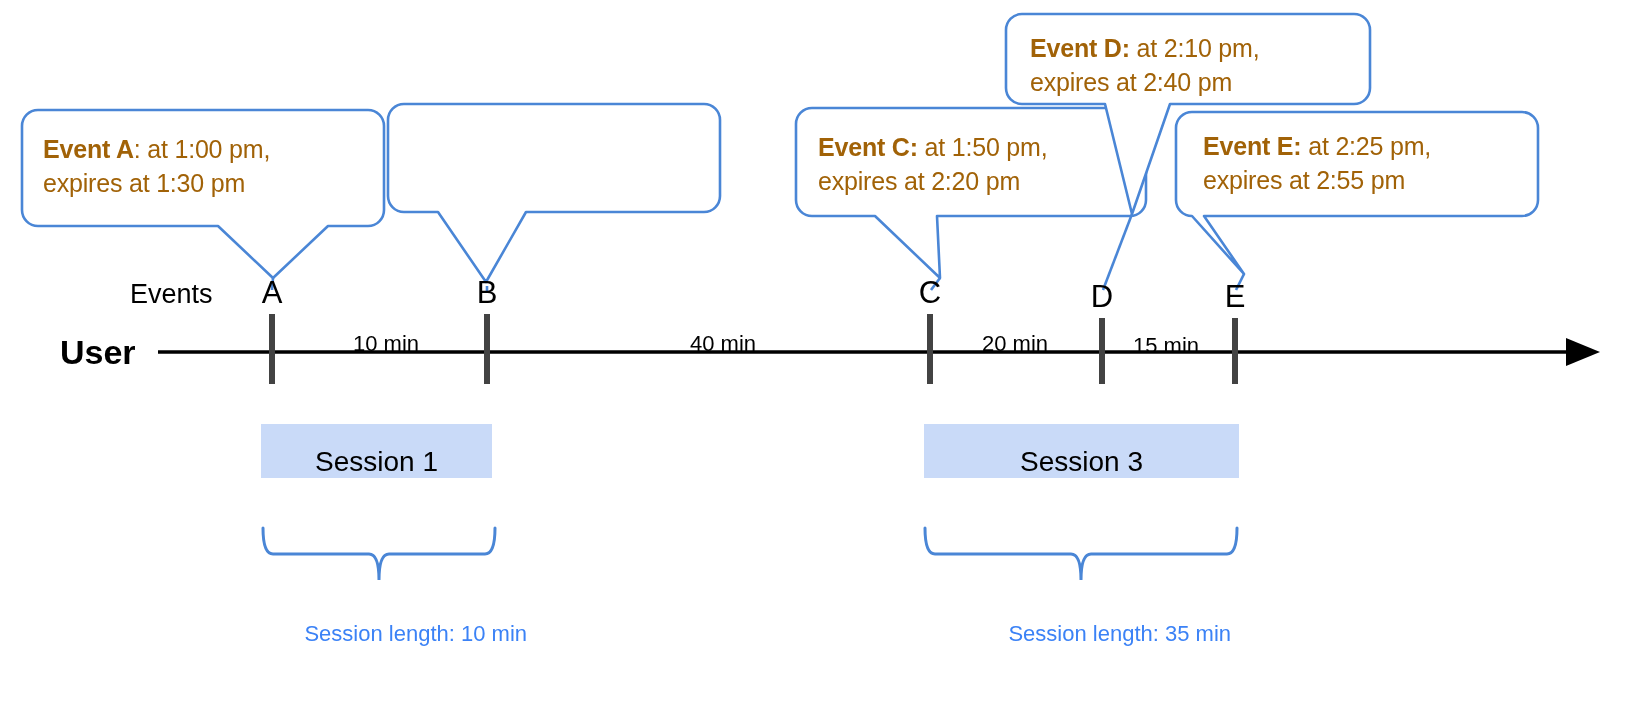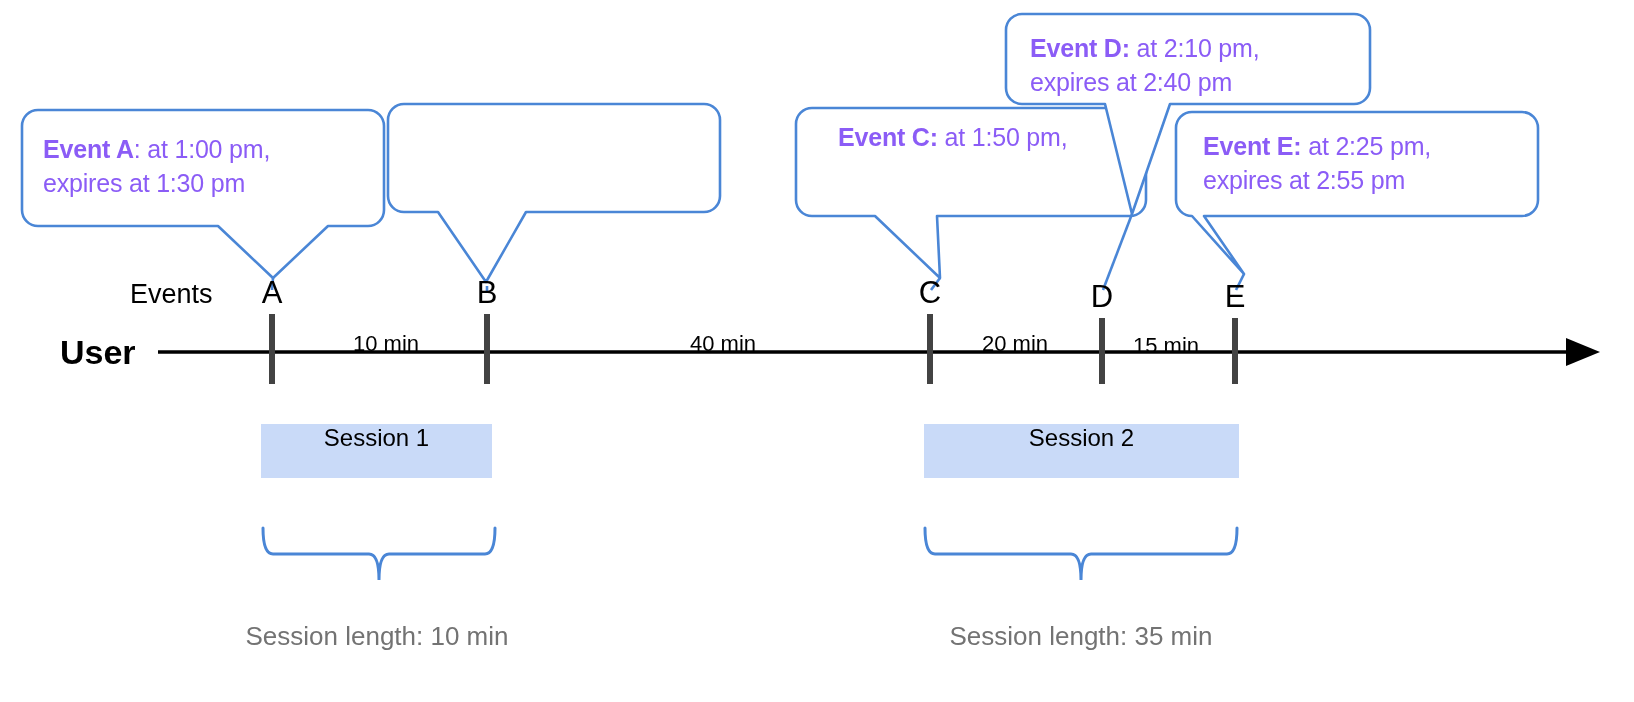--- a/index.html
+++ b/index.html
@@ -22,21 +22,21 @@
   svg.layer {
     position: absolute;
     top: 0; left: 0;
     width: 1634px;
     height: 702px;
   }
   .callout-text {
     position: absolute;
     font-size: 25px;
     line-height: 34px;
-    color: #8b5cf6;
+    color: #a16207;
     white-space: nowrap;
     letter-spacing: -0.2px;
   }
   .callout-text b { font-weight: bold; }
   .axis-label {
     position: absolute;
     font-size: 34px;
     color: #000000;
     white-space: nowrap;
     font-weight: bold;
@@ -58,32 +58,32 @@
     position: absolute;
     font-size: 22px;
     color: #000000;
     white-space: nowrap;
     text-align: center;
     margin-top: 42px;
   }
   .session-box {
     position: absolute;
     display: flex;
-    align-items: flex-start;
+    align-items: flex-end;
     justify-content: center;
-    font-size: 24px;
+    font-size: 28px;
     color: #000000;
     box-sizing: border-box;
   }
   .session-length {
     position: absolute;
-    font-size: 26px;
-    color: #737373;
+    font-size: 22px;
+    color: #3b82f6;
     white-space: nowrap;
-    text-align: center;
+    text-align: right;
   }
 </style>
 </head>
 <body>
 
 <div id="stage">
 
   <svg class="layer" viewBox="0 0 1634 702">
 
     <g>
@@ -137,22 +137,23 @@
     </g>
 
   </svg>
 
   <div class="callout-text" style="left:43px; top:132px;">
     <div><b>Event A</b><span>: at 1:00 pm,</span></div>
     <div>expires at 1:30 pm</div>
   </div>
 
 
-  <div class="callout-text" style="left:818px; top:120px;margin-left:20px;">
+  <div class="callout-text" style="left:818px; top:130px;">
     <div><b>Event C:</b><span> at 1:50 pm,</span></div>
+    <div>expires at 2:20 pm</div>
   </div>
 
   <div class="callout-text" style="left:1030px; top:31px;">
     <div><b>Event D:</b><span> at 2:10 pm,</span></div>
     <div>expires at 2:40 pm</div>
   </div>
 
   <div class="callout-text" style="left:1203px; top:129px;">
     <div><b>Event E:</b><span> at 2:25 pm,</span></div>
     <div>expires at 2:55 pm</div>
@@ -171,19 +172,19 @@
   <div class="interval-label" style="left:326px; top:289px; width:120px;">10 min</div>
   <div class="interval-label" style="left:663px; top:289px; width:120px;">40 min</div>
   <div class="interval-label" style="left:955px; top:289px; width:120px;">20 min</div>
   <div class="interval-label" style="left:1112px; top:291px; width:108px;">15 min</div>
 
   <div class="session-box" style="left:261px; top:424px; width:231px; height:54px; background:#c9daf8;">
     <span>Session 1</span>
   </div>
 
   <div class="session-box" style="left:924px; top:424px; width:315px; height:54px; background:#c9daf8;">
-    <span>Session 2</span>
+    <span>Session 3</span>
   </div>
 
   <div class="session-length" style="left:227px; top:621px; width:300px;">Session length: 10 min</div>
   <div class="session-length" style="left:931px; top:621px; width:300px;">Session length: 35 min</div>
 
 </div>
 
 </body></html>

